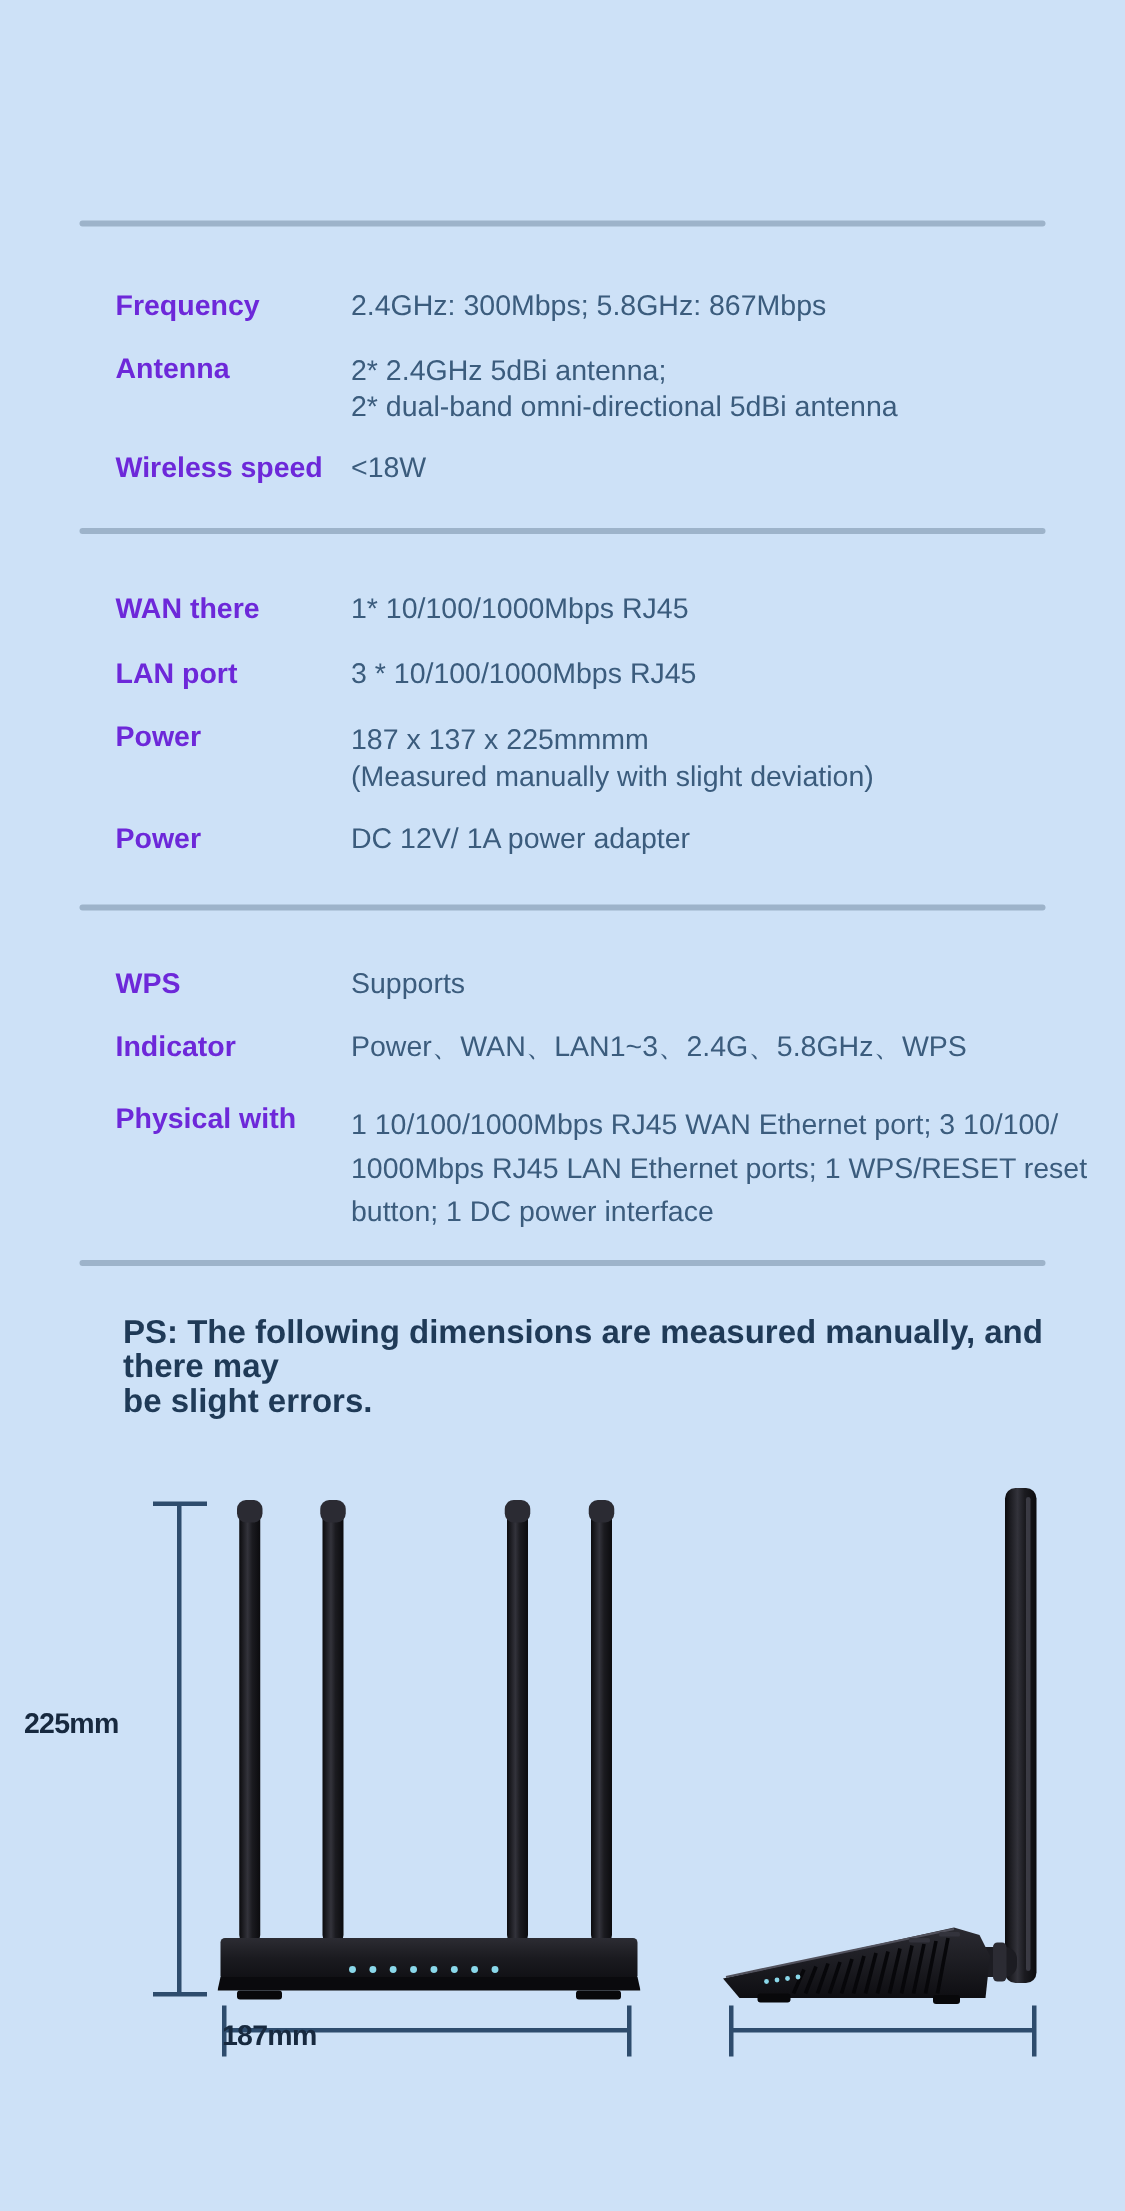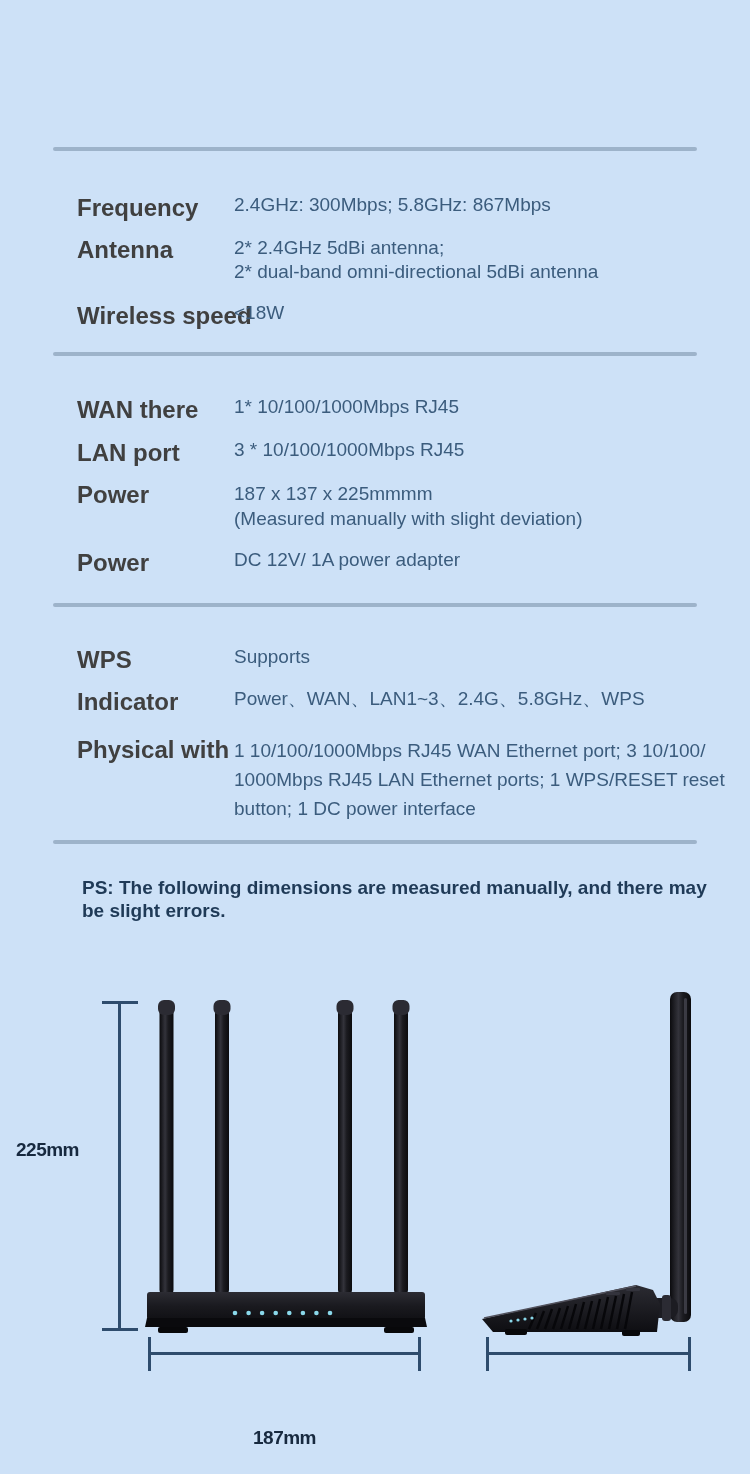--- a/index.html
+++ b/index.html
@@ -11,47 +11,47 @@
   }
   .title{
     position:absolute;left:51px;top:22px;margin:0;
     font-size:68px;line-height:78px;font-weight:700;letter-spacing:-2.5px;
     color:#1e3c60;
   }
   .divider{position:absolute;left:53px;width:644px;height:4px;background:#9db3ca;border-radius:2px;}
   .d1{top:147px}.d2{top:352px}.d3{top:603px}.d4{top:840px}
 
   .row{position:absolute;left:0;width:750px;}
-  .lbl{position:absolute;left:77px;top:0;font-size:24px;font-weight:700;color:#404040;white-space:nowrap;}
+  .lbl{position:absolute;left:77px;top:0;font-size:19px;font-weight:700;color:#6d28d9;white-space:nowrap;}
   .val{position:absolute;left:234px;top:0;width:520px;font-size:19px;font-weight:400;color:#3b5c7d;
        white-space:pre-line;line-height:21px;}
   .lh24{line-height:24px;} .lh25{line-height:25px;} .lh29{line-height:29px;}
 
   .note{
     position:absolute;left:82px;top:876px;width:660px;
-    font-size:19px;font-weight:600;color:#1f3a57;line-height:23px;white-space:pre-line;
+    font-size:22px;font-weight:600;color:#1f3a57;line-height:23px;white-space:pre-line;
   }
 
   
   .meas{position:absolute;}
   .meas .bar{position:absolute;background:#2e4c6d;}
   .mv{left:102px;top:1001px;width:36px;height:330px;}
   .mv .cap-t{left:0;top:0;width:36px;height:3px;}
   .mv .cap-b{left:0;bottom:0;width:36px;height:3px;}
   .mv .ln{left:16px;top:2px;bottom:2px;width:3px;}
   .mh{top:1337px;height:34px;}
   .mh.w{left:148px;width:273px;}
   .mh.d{left:486px;width:205px;}
   .mh .cap-l{left:0;top:0;width:3px;height:100%;}
   .mh .cap-r{right:0;top:0;width:3px;height:100%;}
   .mh .ln{left:2px;right:2px;top:15px;height:3px;}
 
   .dim{position:absolute;font-size:19px;font-weight:700;letter-spacing:-0.5px;color:#17293f;white-space:nowrap;}
   .dim-h{left:16px;top:1139px;}
-  .dim-w{left:148px;top:1427px;width:273px;text-align:center;}
+  .dim-w{left:148px;top:1347px;width:273px;text-align:left;}
   .dim-d{left:486px;top:1365px;width:205px;text-align:center;}
 
   .router-front{position:absolute;left:145px;top:996px;width:282px;height:340px;}
   .router-side{position:absolute;left:478px;top:988px;width:222px;height:352px;}
 </style>
 </head>
 <body>
 
 <div class="page">
 

